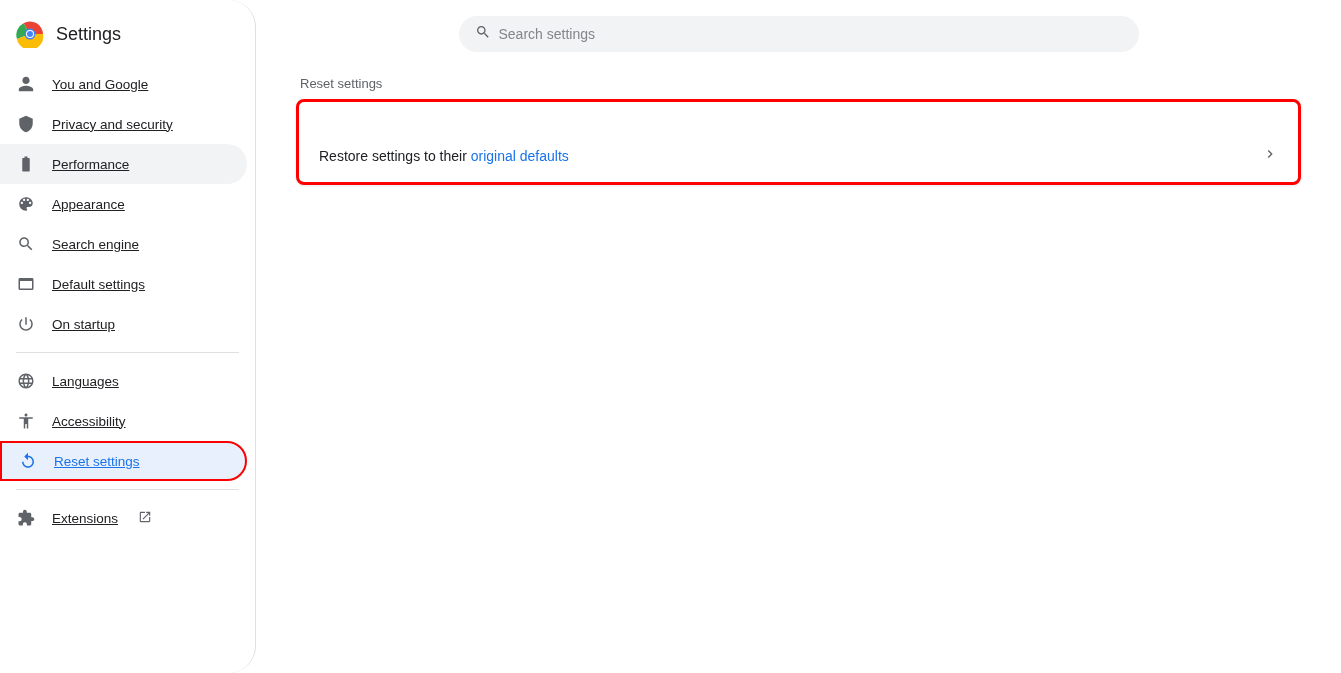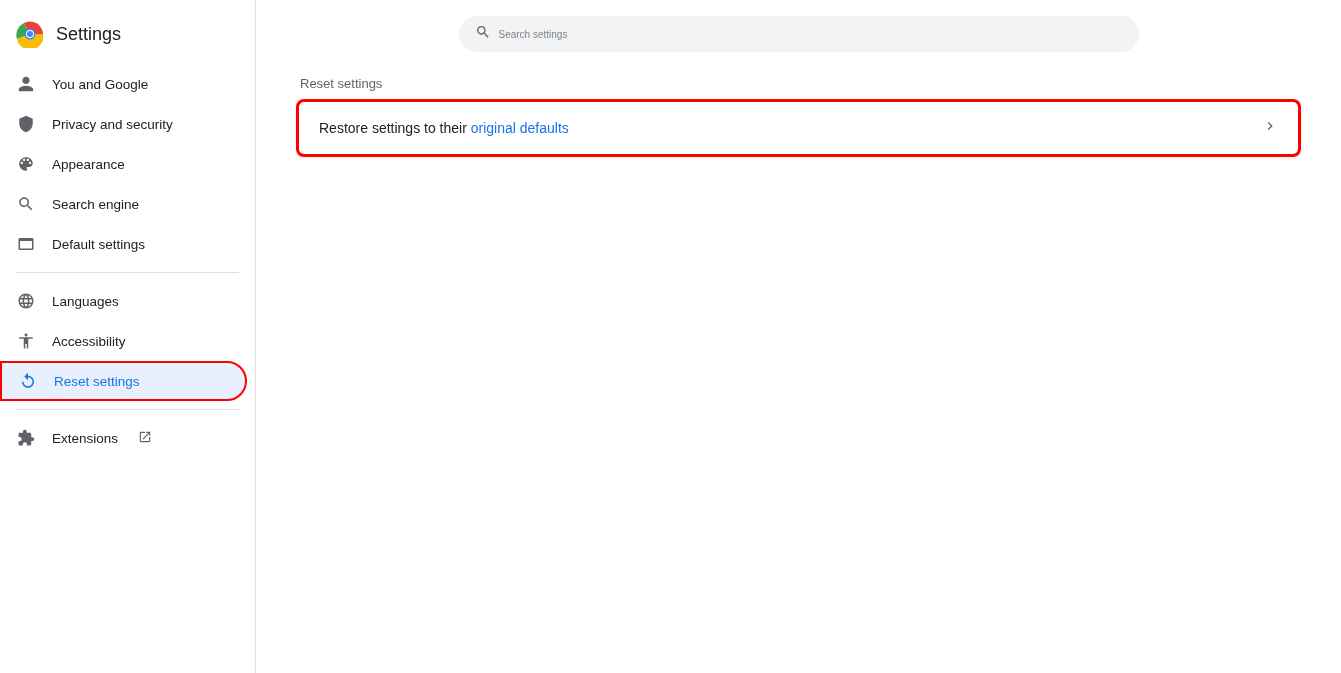--- a/index.html
+++ b/index.html
@@ -16,20 +16,21 @@
 
     
     .sidebar {
       width: 256px;
       min-width: 256px;
       background: #fff;
       height: 100%;
       overflow-y: auto;
       padding: 8px 0;
       border-right: 1px solid #e0e0e0;
+      border-radius: 27px;
     }
 
     .sidebar-header {
       display: flex;
       align-items: center;
       gap: 12px;
       padding: 12px 16px 16px 16px;
     }
 
     .sidebar-title {
@@ -43,20 +44,21 @@
       align-items: center;
       gap: 16px;
       padding: 0 16px;
       height: 40px;
       cursor: pointer;
       border-radius: 0 20px 20px 0;
       margin-right: 8px;
       color: #202124;
       font-size: 13.5px;
       font-weight: 400;
+      text-decoration: underline;
     }
 
     .sidebar-item.highlighted {
       background: #e8f0fe;
       color: #1a73e8;
       font-weight: 500;
       border: 2px solid red;
     }
 
     .sidebar-item.selected {
@@ -111,21 +113,21 @@
 
     .search-icon {
       color: #5f6368;
       font-size: 16px;
     }
 
     .search-input {
       border: none;
       background: transparent;
       outline: none;
-      font-size: 10px;
+      font-size: 14px;
       color: #8b5cf6;
       width: 100%;
     }
 
     .search-input::placeholder {
       color: #80868b;
     }
 
     .section-title {
       font-size: 13px;
@@ -147,20 +149,21 @@
       display: flex;
       align-items: center;
       justify-content: space-between;
       padding: 16px 20px;
       cursor: pointer;
       border-bottom: 1px solid #f1f3f4;
     }
 
     .settings-row:last-child {
       border-bottom: none;
+      margin-top: 28px;
     }
 
     .settings-row-text {
       font-size: 14px;
       color: #202124;
     }
 
     .settings-row-text .highlight {
       color: #1a73e8;
     }
@@ -206,20 +209,28 @@
 
   <div class="sidebar-item">
     <span class="sidebar-icon">
       <svg width="18" height="18" viewBox="0 0 24 24" fill="currentColor">
           <path d="M12 1L3 5v6c0 5.55 3.84 10.74 9 12 5.16-1.26 9-6.45 9-12V5l-9-4z"></path>
         </svg>
     </span>
     <span>Privacy and security</span>
   </div>
 
+  <div class="sidebar-item selected">
+    <span class="sidebar-icon">
+      <svg width="18" height="18" viewBox="0 0 24 24" fill="#5f6368">
+          <path d="M15.67 4H14V2h-4v2H8.33C7.6 4 7 4.6 7 5.33v15.33C7 21.4 7.6 22 8.33 22h7.33c.74 0 1.34-.6 1.34-1.33V5.33C17 4.6 16.4 4 15.67 4z"></path>
+        </svg>
+    </span>
+    <span>Performance</span>
+  </div>
 
   <div class="sidebar-item">
     <span class="sidebar-icon">
       <svg width="18" height="18" viewBox="0 0 24 24" fill="currentColor">
           <path d="M12 3c-4.97 0-9 4.03-9 9s4.03 9 9 9c.83 0 1.5-.67 1.5-1.5 0-.39-.15-.74-.39-1.01-.23-.26-.38-.61-.38-.99 0-.83.67-1.5 1.5-1.5H16c2.76 0 5-2.24 5-5 0-4.42-4.03-8-9-8zm-5.5 9c-.83 0-1.5-.67-1.5-1.5S5.67 9 6.5 9 8 9.67 8 10.5 7.33 12 6.5 12zm3-4C8.67 8 8 7.33 8 6.5S8.67 5 9.5 5s1.5.67 1.5 1.5S10.33 8 9.5 8zm5 0c-.83 0-1.5-.67-1.5-1.5S13.67 5 14.5 5s1.5.67 1.5 1.5S15.33 8 14.5 8zm3 4c-.83 0-1.5-.67-1.5-1.5S16.67 9 17.5 9s1.5.67 1.5 1.5-.67 1.5-1.5 1.5z"></path>
         </svg>
     </span>
     <span>Appearance</span>
   </div>
 
@@ -234,20 +245,28 @@
 
   <div class="sidebar-item">
     <span class="sidebar-icon">
       <svg width="18" height="18" viewBox="0 0 24 24" fill="currentColor">
           <path d="M20 4H4c-1.1 0-2 .9-2 2v12c0 1.1.9 2 2 2h16c1.1 0 2-.9 2-2V6c0-1.1-.9-2-2-2zm0 14H4V8h16v10z"></path>
         </svg>
     </span>
     <span>Default settings</span>
   </div>
 
+  <div class="sidebar-item">
+    <span class="sidebar-icon">
+      <svg width="18" height="18" viewBox="0 0 24 24" fill="currentColor">
+          <path d="M13 3h-2v10h2V3zm4.83 2.17l-1.42 1.42C17.99 7.86 19 9.81 19 12c0 3.87-3.13 7-7 7s-7-3.13-7-7c0-2.19 1.01-4.14 2.58-5.42L6.17 5.17C4.23 6.82 3 9.26 3 12c0 4.97 4.03 9 9 9s9-4.03 9-9c0-2.74-1.23-5.18-3.17-6.83z"></path>
+        </svg>
+    </span>
+    <span>On startup</span>
+  </div>
 
   <div class="sidebar-divider"></div>
 
   <div class="sidebar-item">
     <span class="sidebar-icon">
       <svg width="18" height="18" viewBox="0 0 24 24" fill="currentColor">
           <path d="M11.99 2C6.47 2 2 6.48 2 12s4.47 10 9.99 10C17.52 22 22 17.52 22 12S17.52 2 11.99 2zm6.93 6h-2.95c-.32-1.25-.78-2.45-1.38-3.56 1.84.63 3.37 1.91 4.33 3.56zM12 4.04c.83 1.2 1.48 2.53 1.91 3.96h-3.82c.43-1.43 1.08-2.76 1.91-3.96zM4.26 14C4.1 13.36 4 12.69 4 12s.1-1.36.26-2h3.38c-.08.66-.14 1.32-.14 2s.06 1.34.14 2H4.26zm.82 2h2.95c.32 1.25.78 2.45 1.38 3.56-1.84-.63-3.37-1.9-4.33-3.56zm2.95-8H5.08c.96-1.66 2.49-2.93 4.33-3.56C8.81 5.55 8.35 6.75 8.03 8zM12 19.96c-.83-1.2-1.48-2.53-1.91-3.96h3.82c-.43 1.43-1.08 2.76-1.91 3.96zM14.34 14H9.66c-.09-.66-.16-1.32-.16-2s.07-1.35.16-2h4.68c.09.65.16 1.32.16 2s-.07 1.34-.16 2zm.25 5.56c.6-1.11 1.06-2.31 1.38-3.56h2.95c-.96 1.65-2.49 2.93-4.33 3.56zM16.36 14c.08-.66.14-1.32.14-2s-.06-1.34-.14-2h3.38c.16.64.26 1.31.26 2s-.1 1.36-.26 2h-3.38z"></path>
         </svg>
     </span>
     <span>Languages</span>

